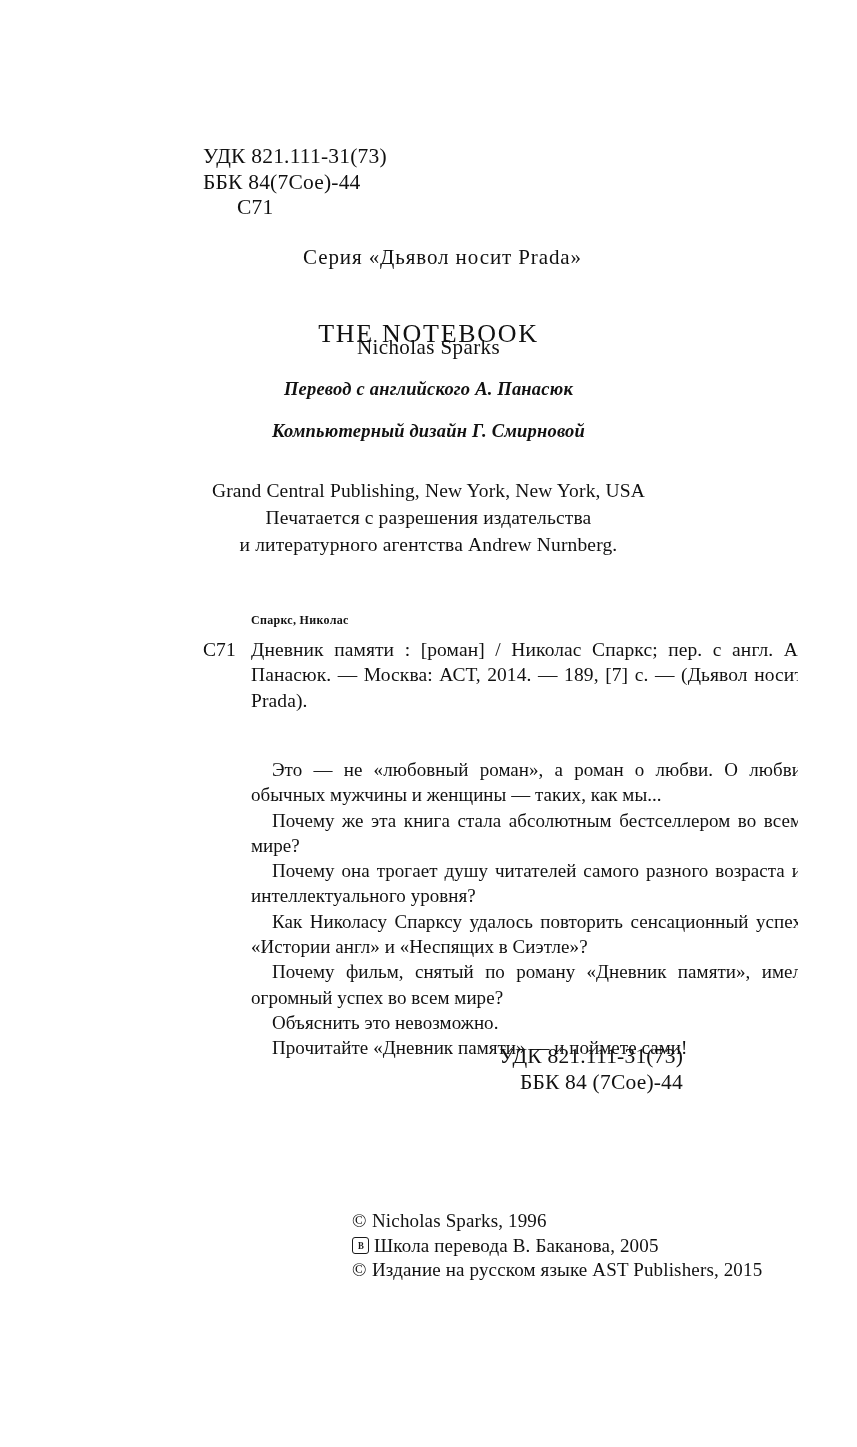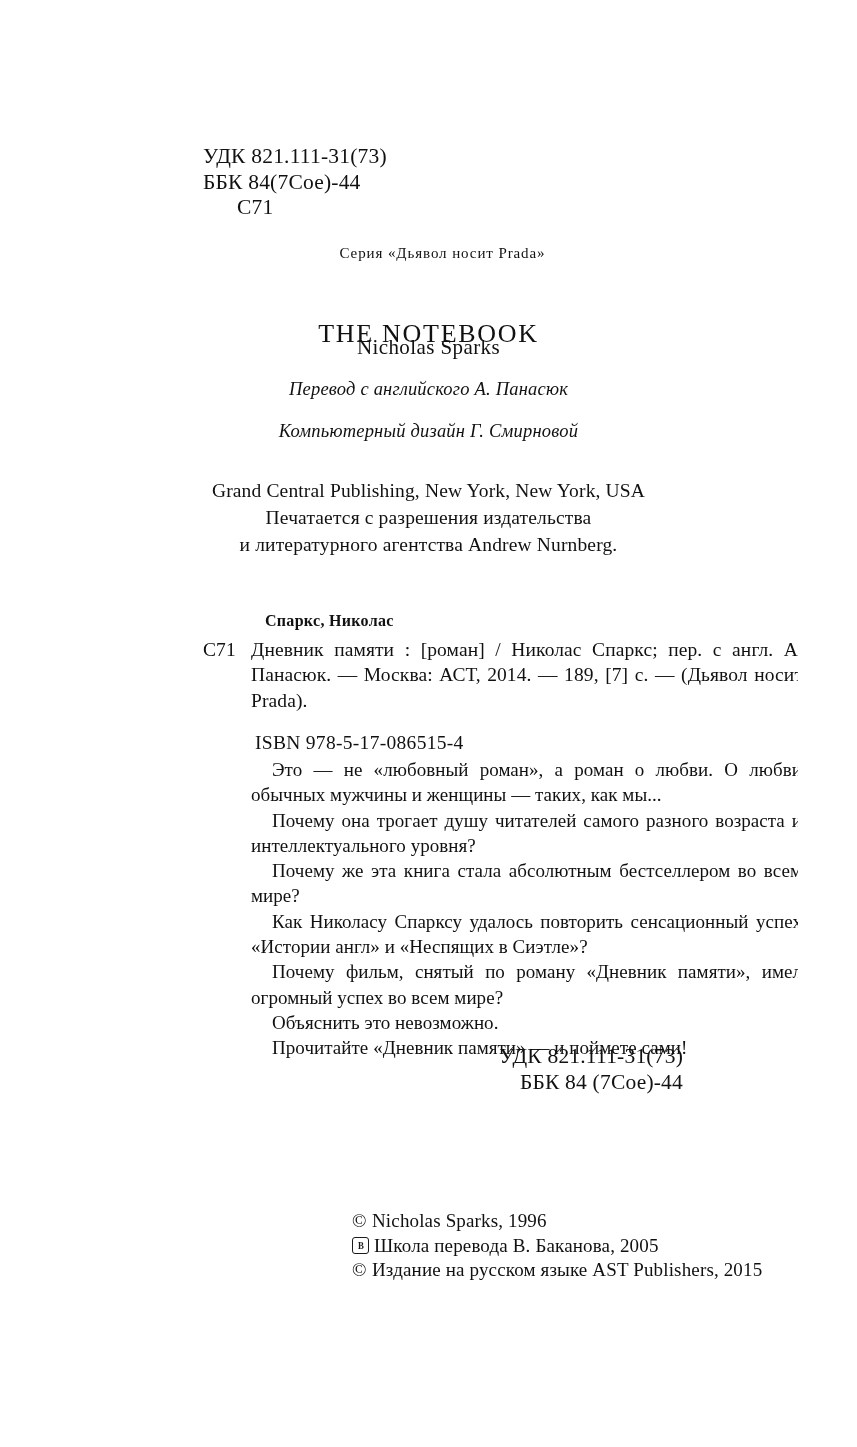--- a/index.html
+++ b/index.html
@@ -33,21 +33,21 @@
     line-height: 25.5px;
     letter-spacing: 0.2px;
   }
   .codes .c71 { padding-left: 34px; }
 
   
   .series {
     left: 0;
     right: 0;
     top: 245px;
-    font-size: 15px;
+    font-size: 21px;
     letter-spacing: 0.9px;
     padding-left: 28px;
   }
 
   
   .author-en {
     left: 0; right: 0;
     top: 291px;
     font-size: 21px;
     letter-spacing: 0.4px;
@@ -56,21 +56,21 @@
   .title-en {
     left: 0; right: 0;
     top: 319px;
     font-size: 26px;
     letter-spacing: 1.7px;
   }
 
   
   .credit {
     left: 0; right: 0;
-    font-weight: normal;
+    font-weight: bold;
     font-style: italic;
     font-size: 18.5px;
     letter-spacing: 0.2px;
   }
   .credit-translator { top: 379px; }
   .credit-designer  { top: 421px; }
 
   
   .permission {
     left: 0; right: 0;
@@ -83,23 +83,23 @@
   
   .cip {
     left: 144px;
     top: 608px;
     width: 600px;
     font-size: 19.5px;
     line-height: 25.5px;
   }
   .cip-name {
     font-weight: bold;
-    margin-left: 62px;
+    margin-left: 48px;
     letter-spacing: 0.3px;
-    font-size: 16px;
+    font-size: 12px;
   }
   .cip-body {
     position: relative;
     margin-top: 3px;
     padding-left: 48px;
     text-align: justify;
     text-align-last: left;
     letter-spacing: 0.1px;
   }
   .cip-sig {
@@ -210,27 +210,26 @@
     <div>Печатается с разрешения издательства</div>
     <div>и литературного агентства Andrew Nurnberg.</div>
   </div>
 
   <div class="blk cip">
     <div class="cip-name">Спаркс, Николас</div>
     <div class="cip-body">
       <span class="cip-sig">С71</span>
       <span>Дневник памяти : [роман] / Николас Спаркс; пер. с англ. А. Панасюк. — Москва: АСТ, 2014. — 189, [7] с. — (Дьявол носит Prada).</span>
     </div>
-    <div class="isbn">ISBN 978-5-17-086515-4</div>
   </div>
 
   <div class="blk annotation">
     <p>Это — не «любовный роман», а роман о любви. О любви обычных мужчины и женщины — таких, как мы...</p>
+    <p>Почему же эта книга стала абсолютным бестселлером во всем мире?</p>
     <p>Почему она трогает душу читателей самого разного возраста и интеллектуального уровня?</p>
-    <p>Почему же эта книга стала абсолютным бестселлером во всем мире?</p>
     <p>Как Николасу Спарксу удалось повторить сенсационный успех «Истории англ» и «Неспящих в Сиэтле»?</p>
     <p>Почему фильм, снятый по роману «Дневник памяти», имел огромный успех во всем мире?</p>
     <p>Объяснить это невозможно.</p>
     <p>Прочитайте «Дневник памяти» — и поймете сами!</p>
   </div>
 
   <div class="blk codes-bottom">
     <div>УДК 821.111-31(73)</div>
     <div>ББК 84 (7Сое)-44</div>
   </div>

